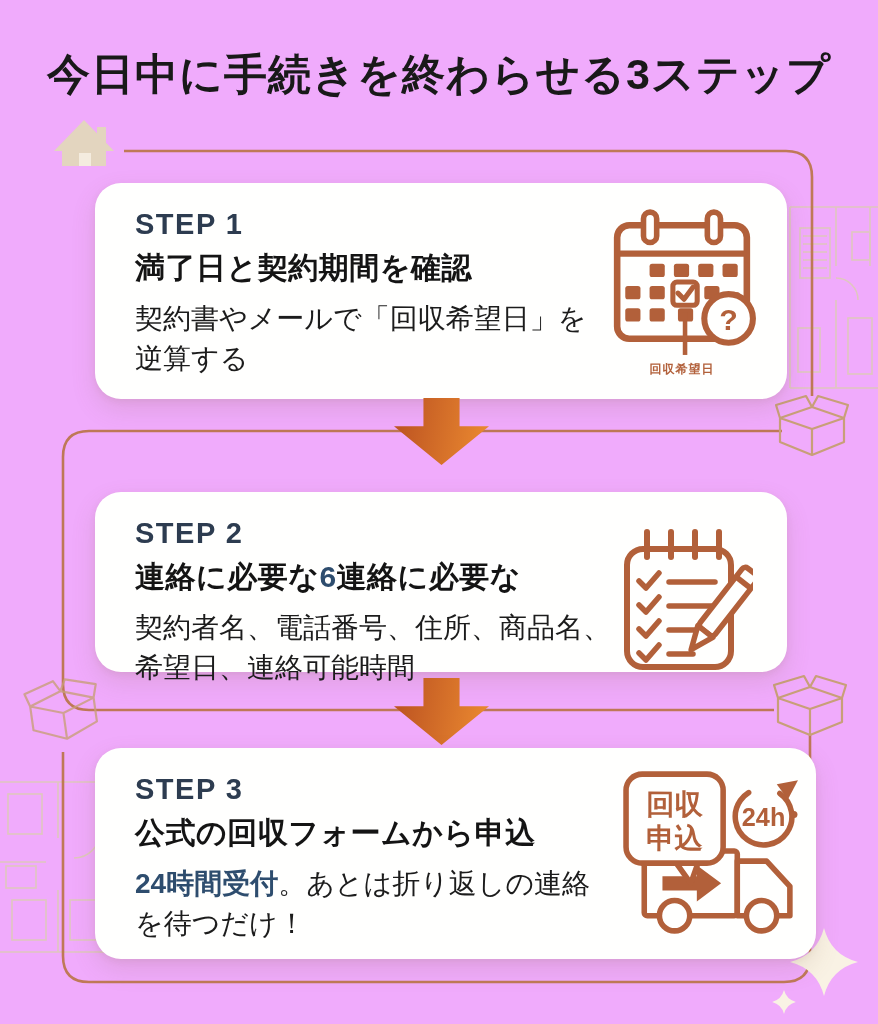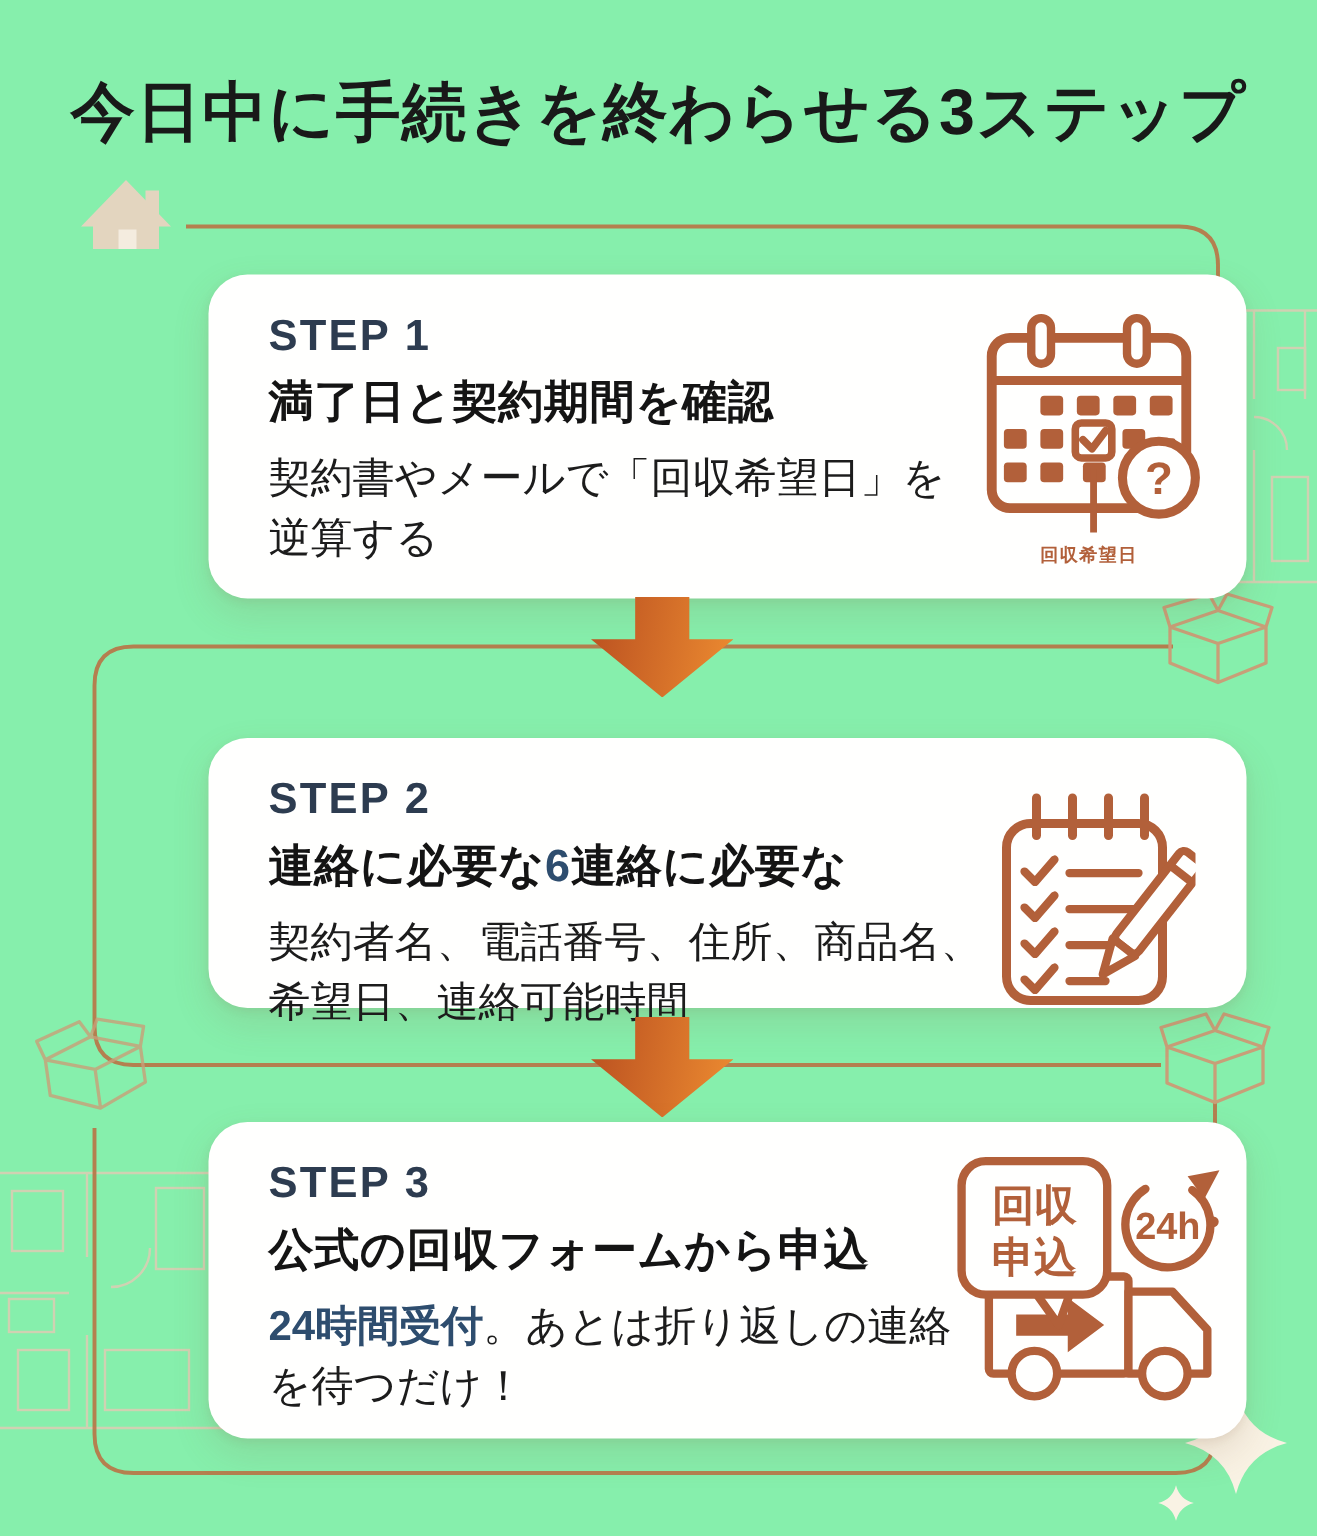--- a/index.html
+++ b/index.html
@@ -1,27 +1,27 @@
 <!DOCTYPE html>
 <html><head>
 <meta charset="utf-8">
 <style>
   html,body{margin:0;padding:0;}
   body{font-family:"Liberation Sans","DejaVu Sans",sans-serif;}
-  .canvas{position:relative;width:878px;height:1024px;background:#86efac;overflow:hidden;}
+  .canvas{position:relative;width:878px;height:1024px;background:#f0abfc;overflow:hidden;}
   .bg-decor{position:absolute;left:0;top:0;width:878px;height:1024px;}
 
   .page-title{position:absolute;left:0;top:46px;width:878px;margin:0;text-align:center;
     font-size:43px;font-weight:800;color:#191919;letter-spacing:1px;}
 
   .card{position:absolute;left:95px;width:692px;background:#fffffe;border-radius:26px;
-    box-shadow:0 10px 24px rgba(138,108,76,.16),0 2px 6px rgba(138,108,76,.10);margin-left:44px;}
+    box-shadow:0 10px 24px rgba(138,108,76,.16),0 2px 6px rgba(138,108,76,.10);}
   .card1{top:183px;height:216px;}
   .card2{top:492px;height:180px;}
-  .card3{top:748px;height:211px;}
+  .card3{top:748px;height:211px;padding-left:29px;}
   .card-text{position:absolute;left:40px;top:25px;width:512px;}
   .step-label{font-size:29px;font-weight:800;color:#2d3c50;letter-spacing:1.5px;}
   .card-heading{margin:7px 0 0 0;font-size:30px;font-weight:800;color:#141414;
     letter-spacing:.5px;white-space:nowrap;}
   .accent{color:#2e4d6e;}
   .card-body{margin:10px 0 0 0;font-size:28px;color:#1c1c1c;line-height:1.42;white-space:pre-line;}
   .body-accent{color:#2e4d6e;font-weight:800;white-space:pre-line;}
   .body-rest{white-space:pre-line;}
 
   .arrow{position:absolute;left:394px;width:95px;height:67px;

